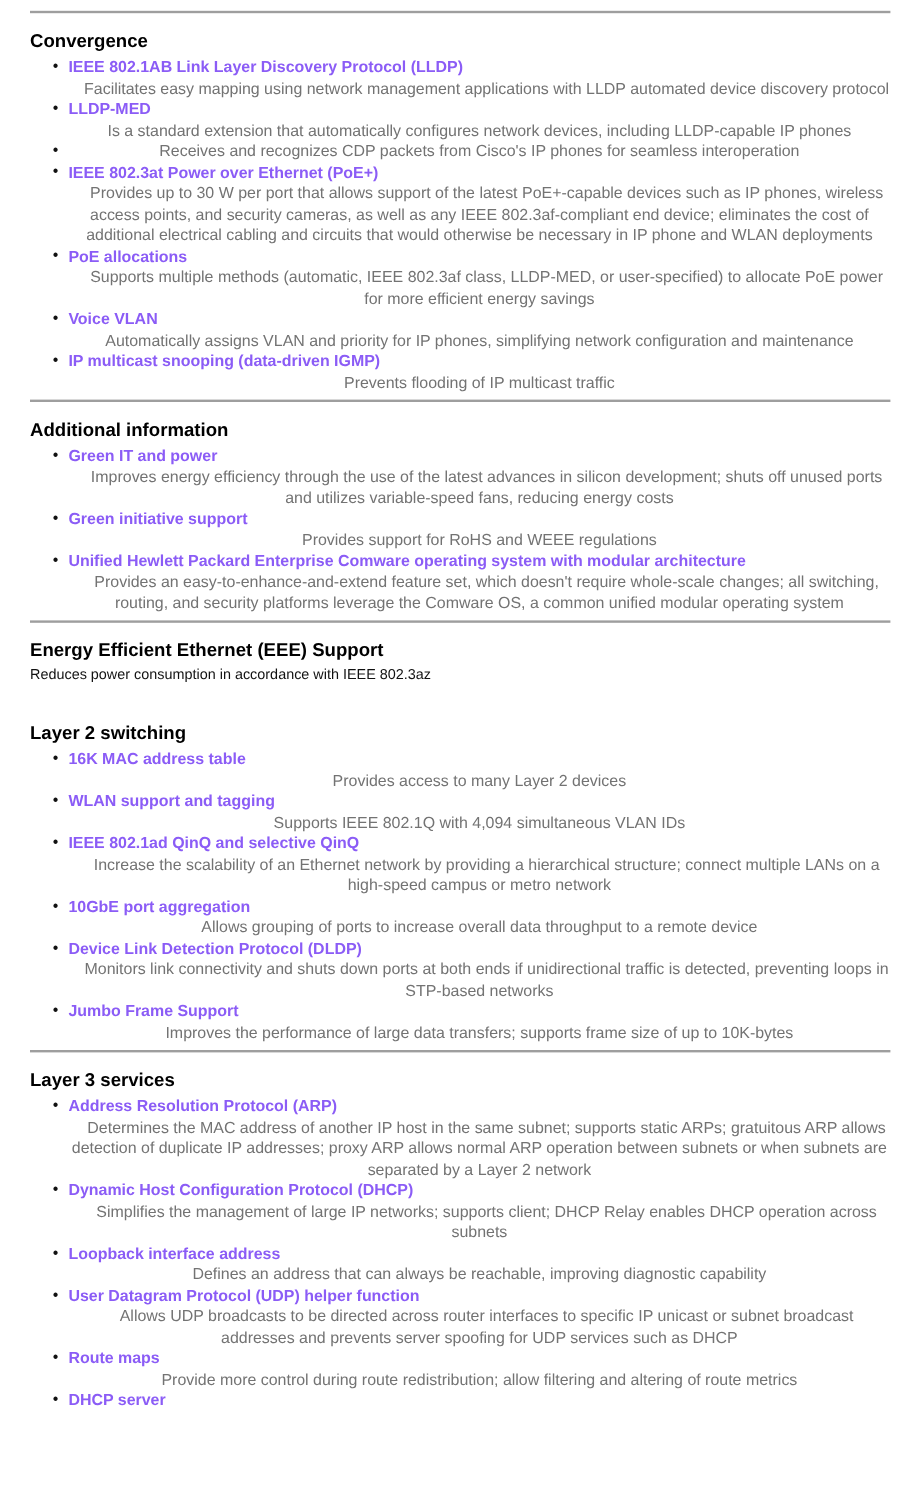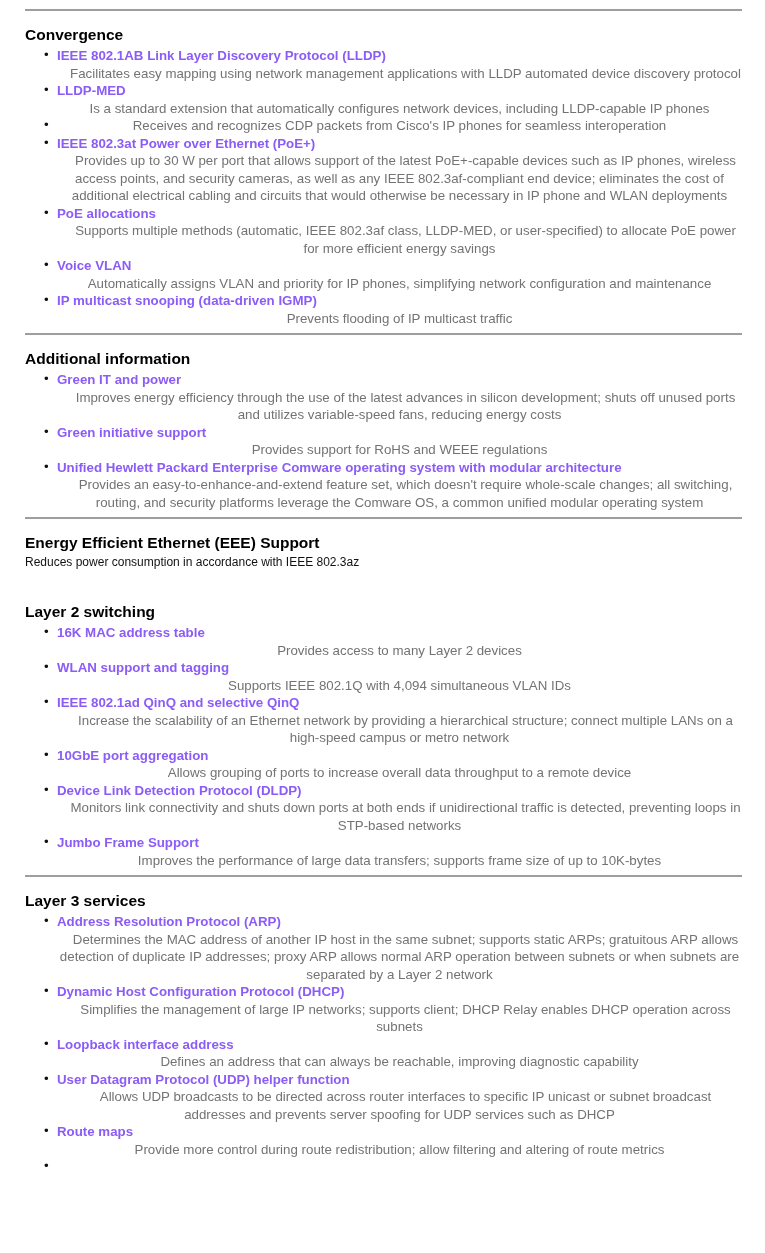--- a/index.html
+++ b/index.html
@@ -169,15 +169,16 @@
       <div class="item-title">User Datagram Protocol (UDP) helper function</div>
       <div class="item-desc ind">Allows UDP broadcasts to be directed across router interfaces to specific IP unicast or subnet broadcast addresses and prevents server spoofing for UDP services such as DHCP</div>
     </div>
     <div class="item">
       <span class="dot">•</span>
       <div class="item-title">Route maps</div>
       <div class="item-desc">Provide more control during route redistribution; allow filtering and altering of route metrics</div>
     </div>
     <div class="item">
       <span class="dot">•</span>
+      <div class="item-title">DHCP server</div>
     </div>
   </div>
 </section>
 
 </body></html>

